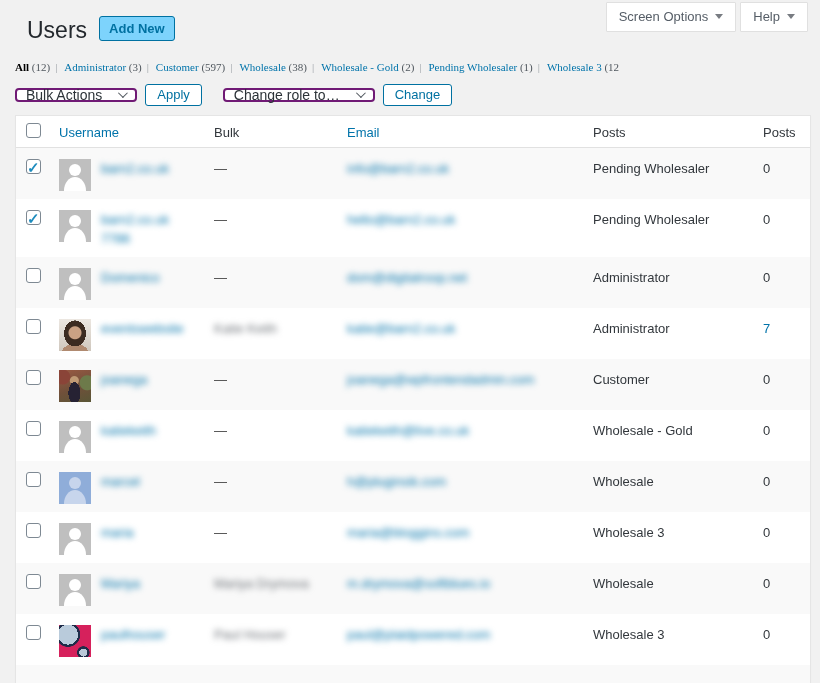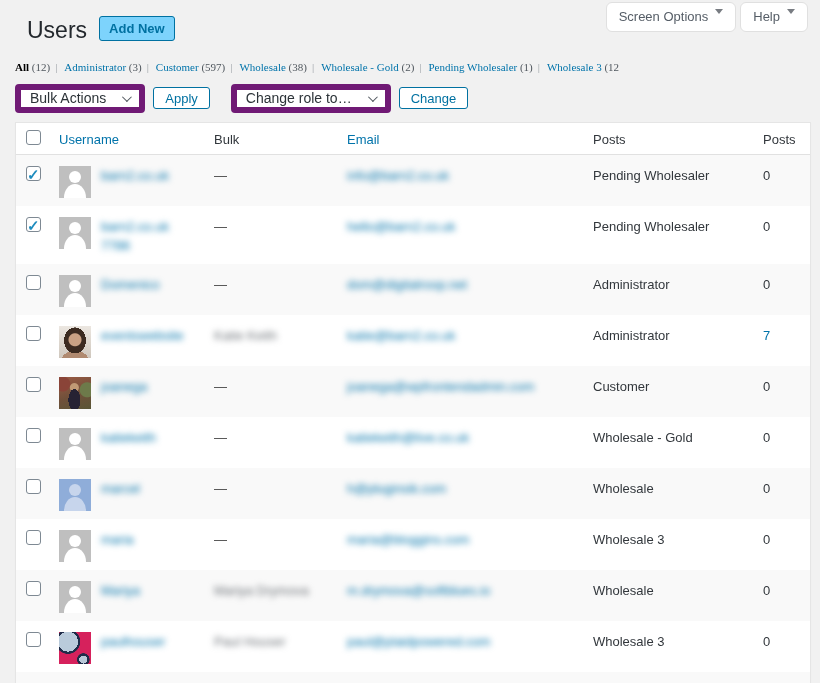--- a/index.html
+++ b/index.html
@@ -7,23 +7,23 @@
   body {
     width:820px; height:683px; overflow:hidden; position:relative;
     background:#f1f1f1;
     font-family:"Liberation Sans", sans-serif;
     font-size:13px; color:#32373c;
   }
 
   
   .meta-links { position:absolute; top:2px; right:12px; display:flex; gap:4px; z-index:5; }
   .meta-btn {
-    background:#fff; border:1px solid #e0e0e0; border-radius:6px;
+    background:#fff; border:1px solid #e0e0e0; border-radius:1px;
     padding:6px 12px 7px; color:#555d66; font-size:13px;
-    display:flex; gap:7px; cursor:pointer;
+    display:flex; align-items:center; gap:7px; cursor:pointer;
   }
   .caret-down {
     width:0; height:0; border-left:4px solid transparent;
     border-right:4px solid transparent; border-top:5px solid #787c82;
     display:inline-block;
   }
 
   
   .wrap { padding:0 12px 0 15px; }
   .title-row { display:flex; align-items:flex-start; gap:12px; margin:16px 12px 0; }
@@ -37,21 +37,21 @@
   
   .subsubsub { margin:16px 0 11px; white-space:nowrap; overflow:hidden; font-size:11px;font-family:Liberation Serif, serif; }
   .subsubsub a { color:#0073aa; text-decoration:none; cursor:pointer; }
   .subsubsub .current-label { color:#000; font-weight:700; }
   .subsubsub .count { color:#50575e; }
   .subsubsub .sep { color:#9aa0a6; margin:0 7px 0 5px; }
 
   
   .tablenav { display:flex; align-items:center; gap:8px; margin:0 0 9px; }
   .wp-select {
-    height:29px; background:#fff; border:6px solid #701a75; border-radius:4px;
+    height:14px; background:#fff; border:2px solid #701a75; border-radius:4px;
     padding:0 10px 0 9px; display:inline-flex; align-items:center; gap:16px;
     font-size:14px; color:#2c3338; cursor:pointer;
   }
   .wp-select.role { margin-left:13px; min-width:145px; justify-content:space-between; }
   .chev { width:7px; height:7px; border-right:1.6px solid #50575e; border-bottom:1.6px solid #50575e;
     transform:rotate(45deg) translateY(-2px); display:inline-block; }
   .btn-secondary {
     height:22px; padding:0 11px; background:#fff; border:1px solid #0071a1;
     color:#0071a1; border-radius:3px; font-size:13px; cursor:pointer;
     font-family:"Liberation Sans",sans-serif;

